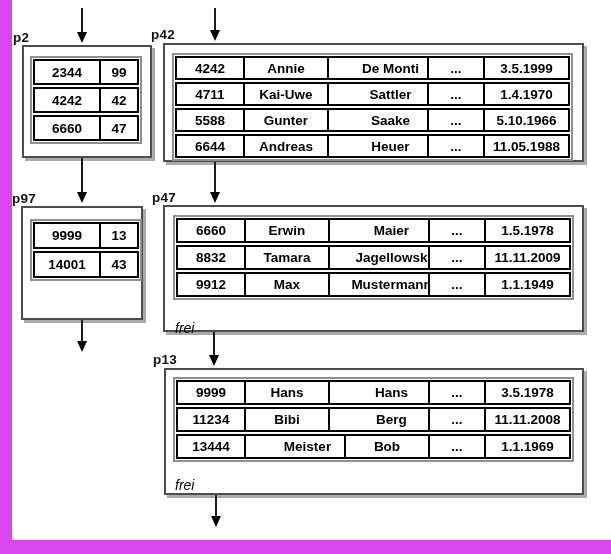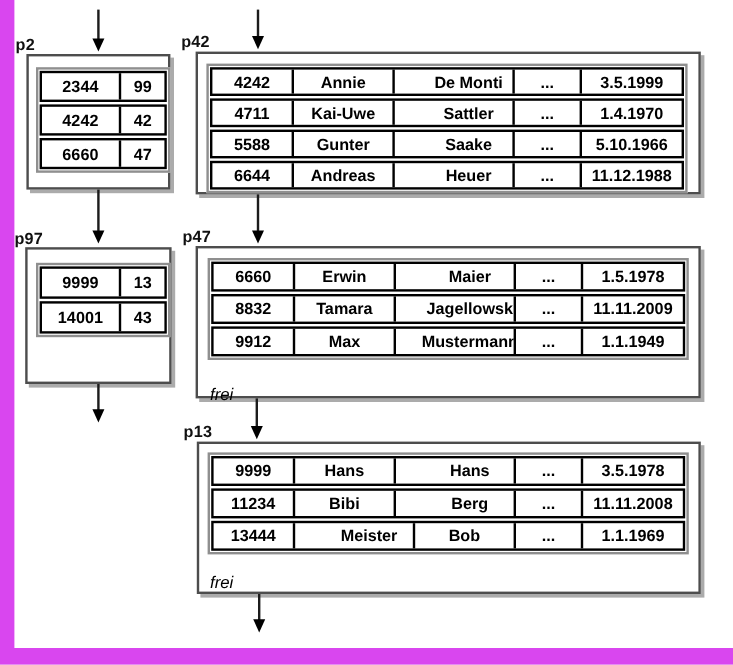--- a/index.html
+++ b/index.html
@@ -100,21 +100,21 @@
     border-top: 11px solid #000;
   }
 </style>
 </head>
 <body>
 
 <div id="canvas">
   <div class="slide"></div>
 
   <div class="nlabel" style="left:13px; top:30px;">p2</div>
-  <div class="node" style="left:22px; top:45px; width:120px; height:113px;">
+  <div class="node" style="left:22px; top:45px; width:130px; height:113px;">
     <div class="twrap" style="left:6px; top:9px;">
       <div class="trow r26">
         <div class="tcell cA">2344</div>
         <div class="tcell cB">99</div>
       </div>
       <div class="trow r26">
         <div class="tcell cA">4242</div>
         <div class="tcell cB">42</div>
       </div>
       <div class="trow r26">
@@ -146,21 +146,21 @@
         <div class="tcell c1">Gunter</div>
         <div class="tcell c2">Saake</div>
         <div class="tcell c3">...</div>
         <div class="tcell c4">5.10.1966</div>
       </div>
       <div class="trow r24">
         <div class="tcell c0">6644</div>
         <div class="tcell c1">Andreas</div>
         <div class="tcell c2">Heuer</div>
         <div class="tcell c3">...</div>
-        <div class="tcell c4">11.12.1988</div>
+        <div class="tcell c4">11.05.1988</div>
       </div>
     </div>
   </div>
 
   <div class="nlabel" style="left:12px; top:191px;">p97</div>
   <div class="node" style="left:21px; top:206px; width:122px; height:114px;">
     <div class="twrap" style="left:7px; top:11px;">
       <div class="trow r27">
         <div class="tcell cA">9999</div>
         <div class="tcell cB">13</div>

